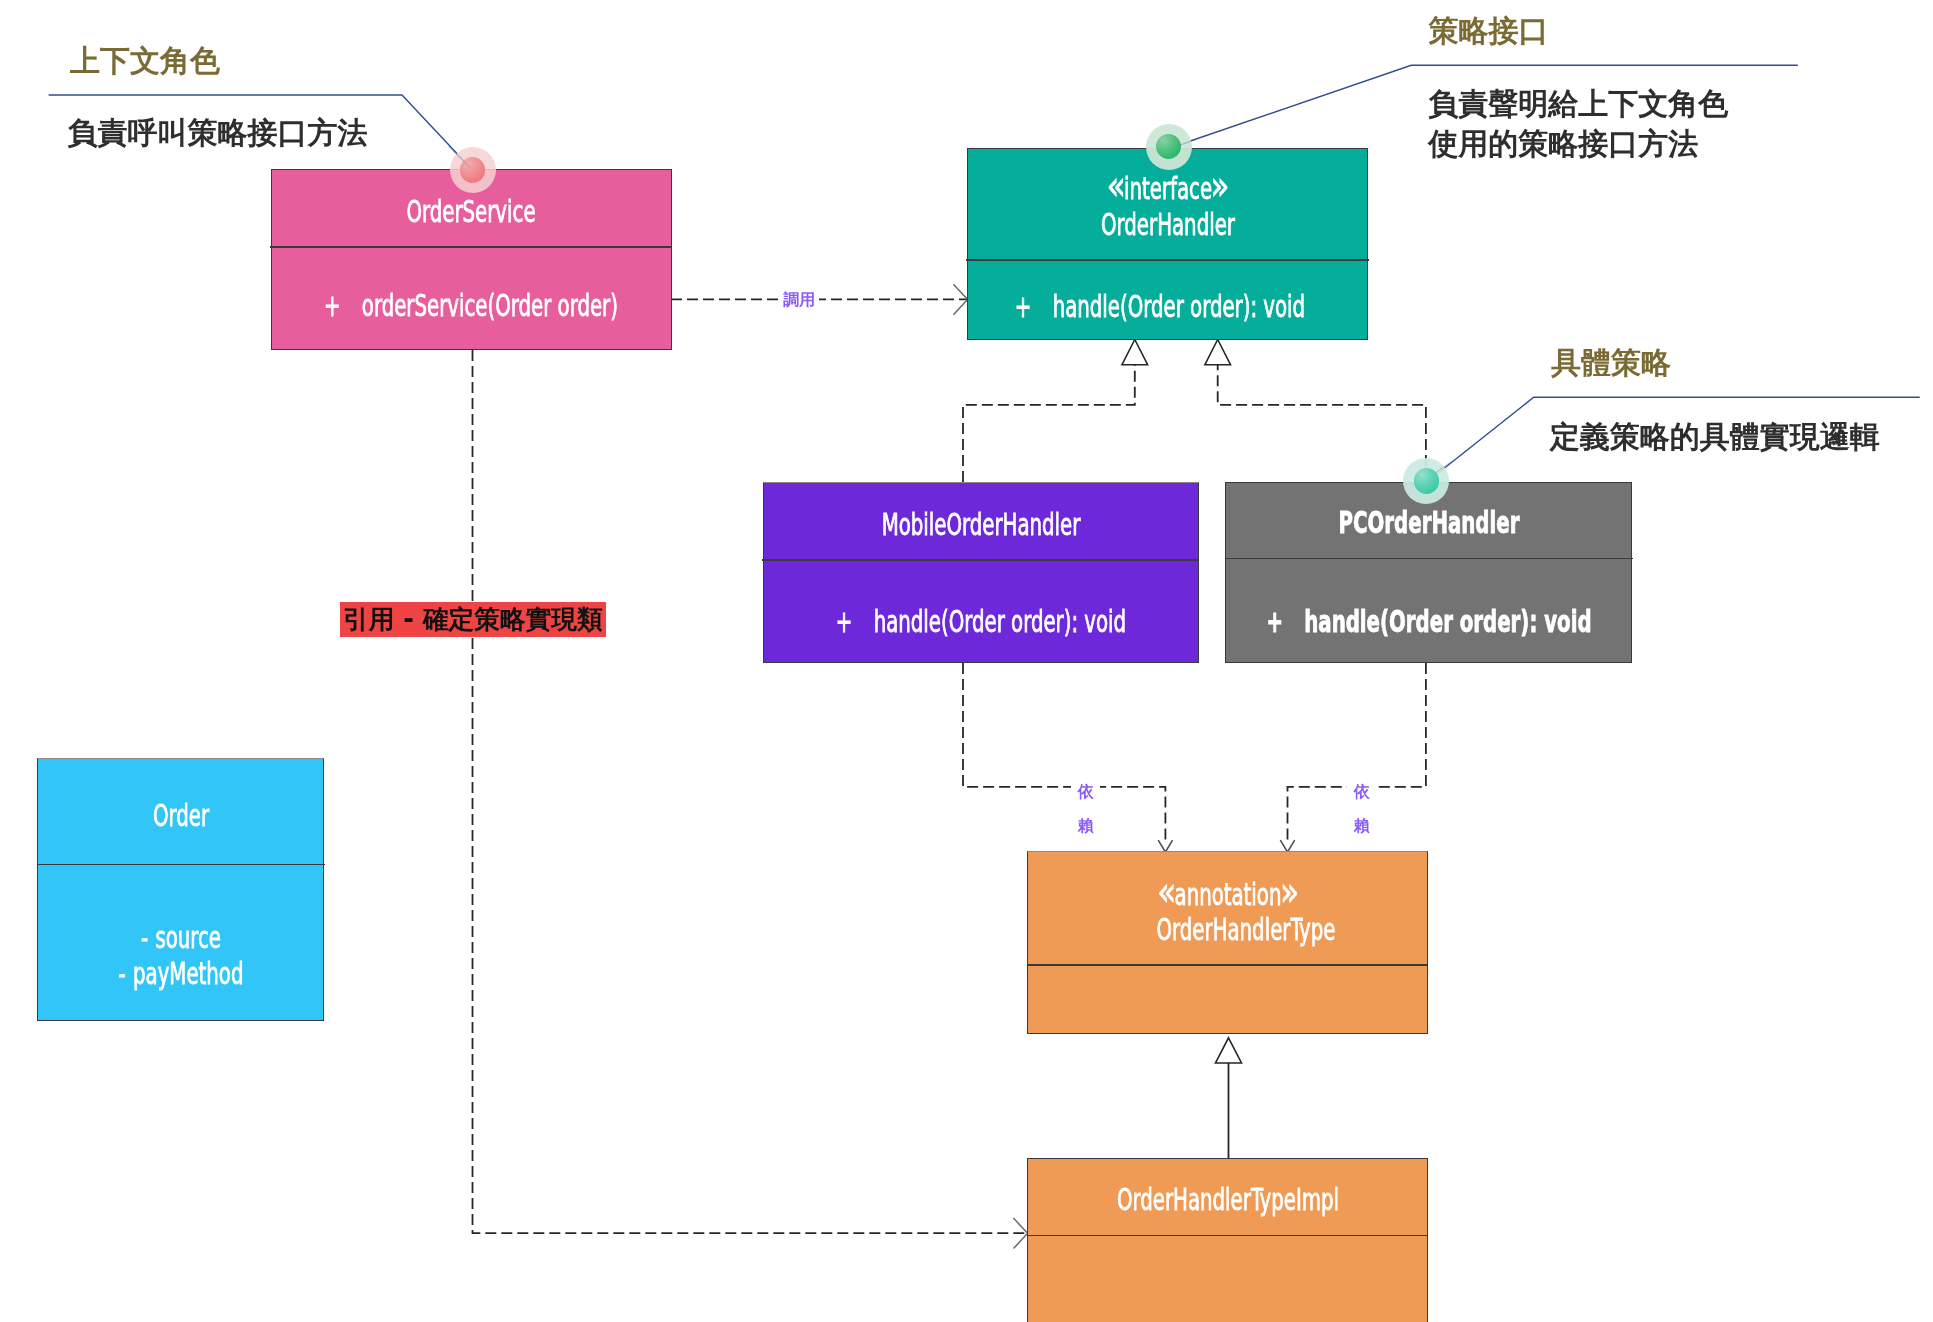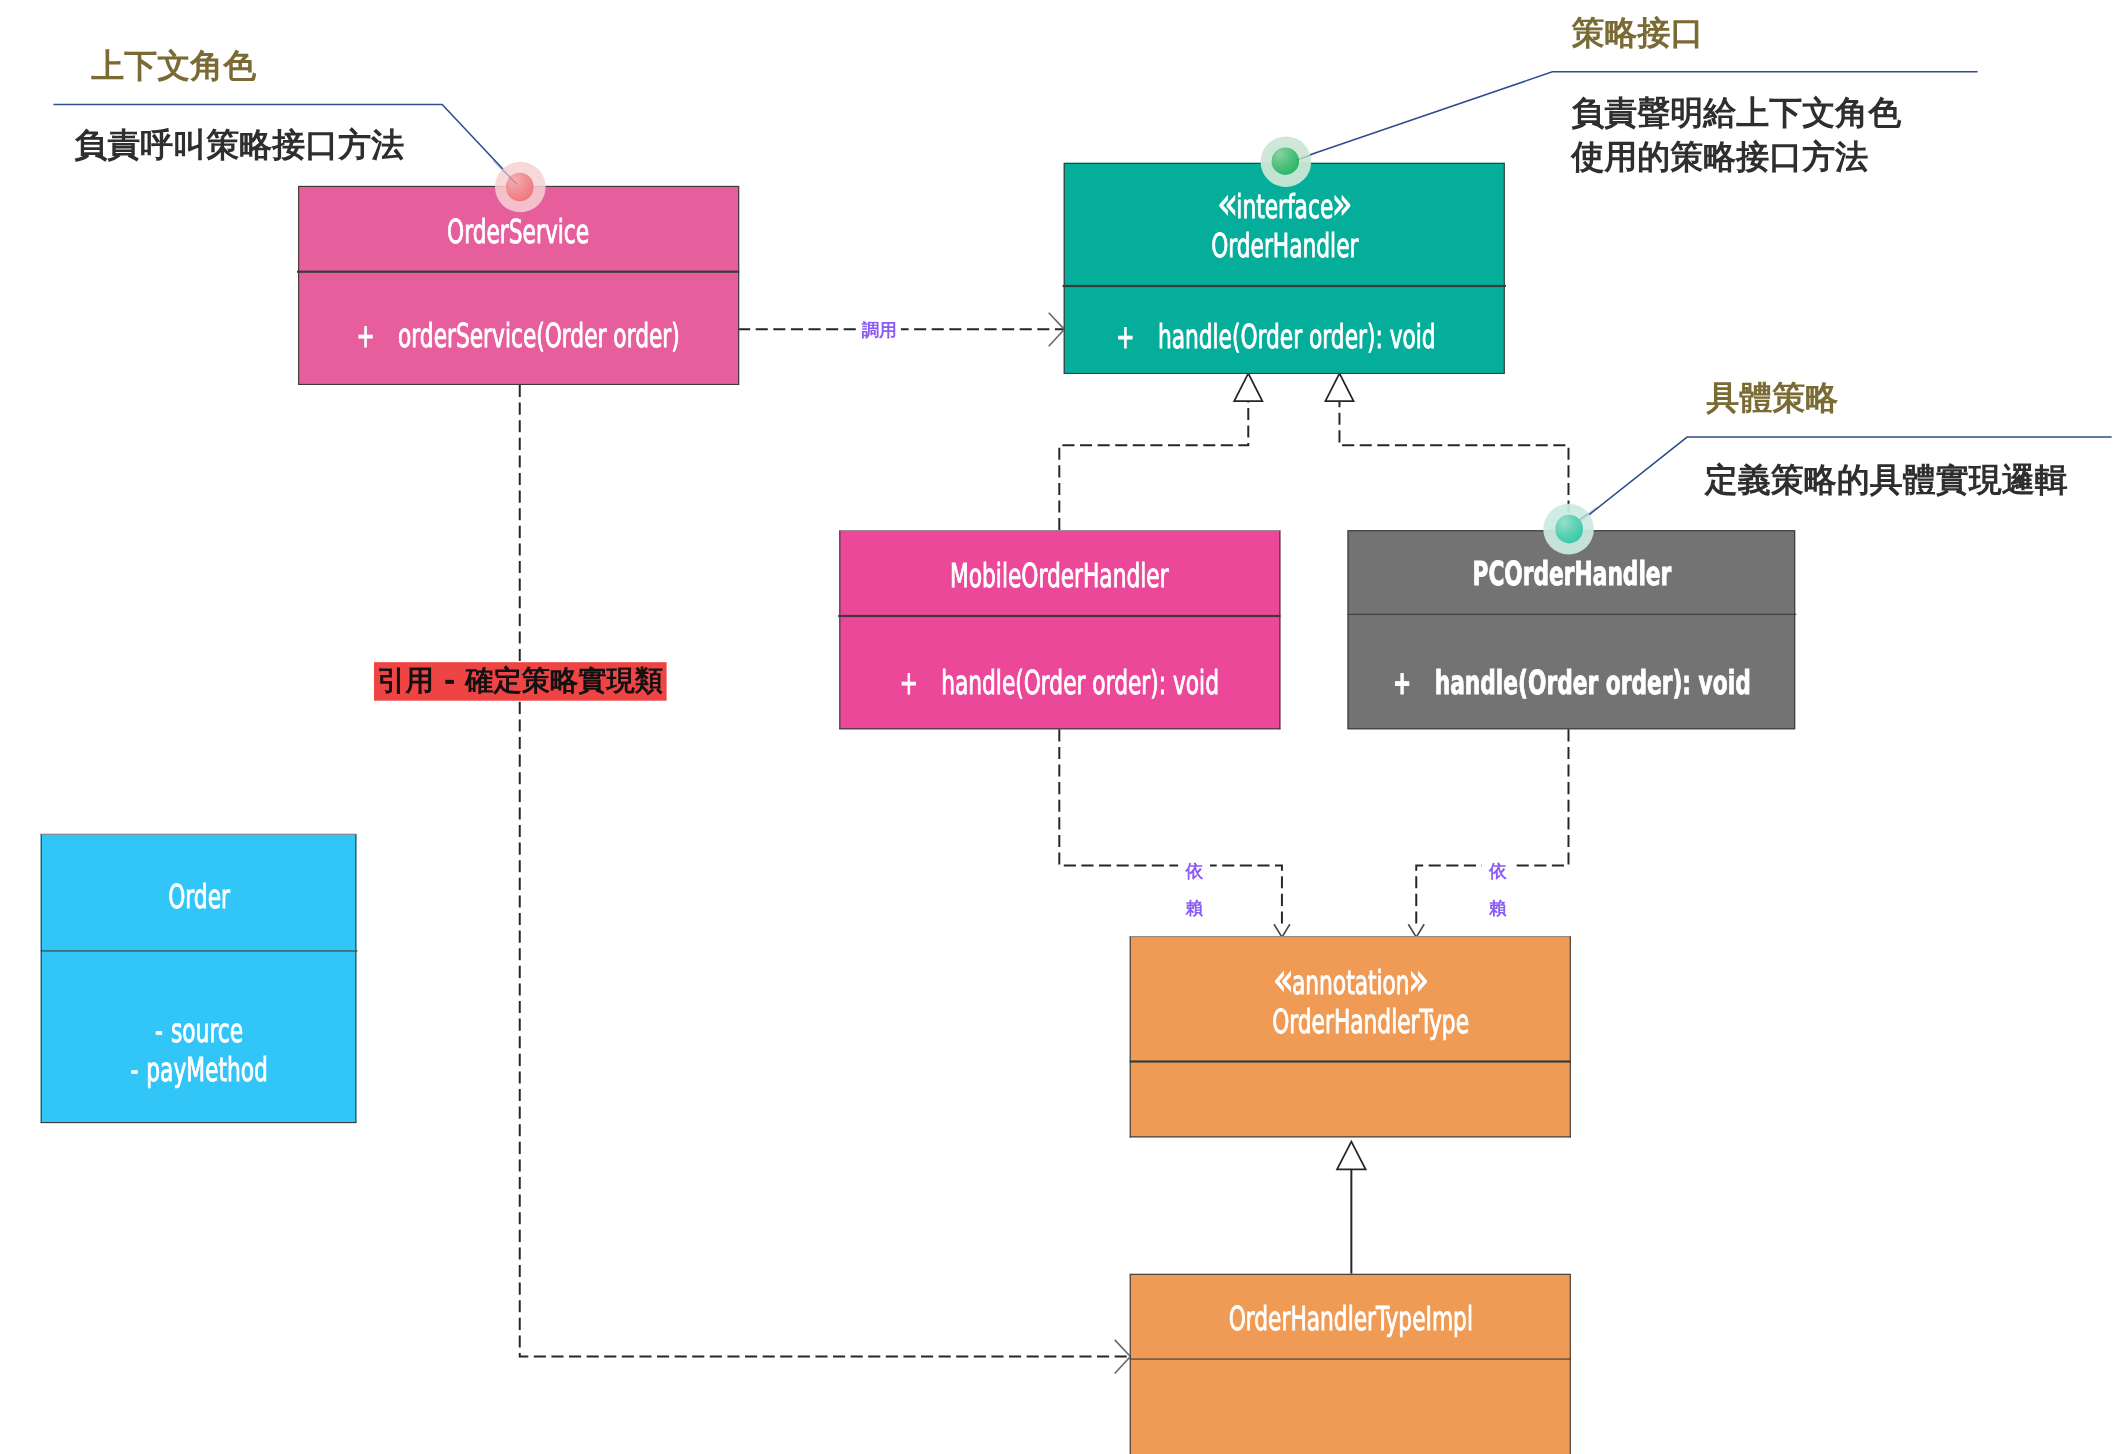--- a/index.html
+++ b/index.html
@@ -94,21 +94,21 @@
         <span class="cond stereo"><span class="guil">«</span><span class="stxt">interface</span><span class="guil">»</span></span>
       </div>
     <div class="tline" style="top:56.0px;">
         <span class="cond">OrderHandler</span>
       </div>
     <div class="tline" style="top:138.4px;right:15px;">
         <span class="cond"><span class="vis">+</span><span class="gap-m"></span><span class="sig">handle(Order order): void</span></span>
       </div>
   </div>
 
-  <div class="uml-class greytop" style="left:762.9px;top:482px;width:401px;height:181px;background:#ec4899;">
+  <div class="uml-class greytop" style="left:762.9px;top:482px;width:436px;height:181px;background:#6d28d9;">
     <div class="uml-div" style="top:76.3px;"></div>
     <div class="tline" style="top:21.7px;">
         <span class="cond">MobileOrderHandler</span>
       </div>
     <div class="tline" style="top:118.8px;">
         <span class="cond"><span class="vis">+</span><span class="gap-m"></span><span class="sig">handle(Order order): void</span></span>
       </div>
   </div>
 
   <div class="uml-class" style="left:1225.2px;top:481.5px;width:407px;height:181.9px;background:#737373;font-weight:bold;">
@@ -164,21 +164,21 @@
               background:radial-gradient(circle at 32% 26%, #95E0CC 0%, #63D3B6 38%, #3ECBA8 72%, #2BC59F 100%);"></div>
 
   <svg class="edges" viewBox="0 0 1933 1322">
     <g fill="none" stroke="#2F4E8F" stroke-width="1.0" opacity="0.33">
       <path d="M448,146 L470,167.5"></path>
       <path d="M1196,139.5 L1179,145.5"></path>
       <path d="M1452,461 L1436,472.5"></path>
     </g>
   </svg>
 
-  <div class="callout-title" style="left:83px;top:46px;">上下文角色</div>
+  <div class="callout-title" style="left:70px;top:46px;">上下文角色</div>
   <div class="callout-body" style="left:67.5px;top:112.6px;">負責呼叫策略接口方法</div>
 
   <div class="callout-title" style="left:1428.6px;top:16px;">策略接口</div>
   <div class="callout-body" style="left:1428.3px;top:84.3px;">負責聲明給上下文角色
 使用的策略接口方法</div>
 
   <div class="callout-title" style="left:1551.1px;top:348.3px;">具體策略</div>
   <div class="callout-body" style="left:1549.7px;top:417px;">定義策略的具體實現邏輯</div>
 
   <div class="edge-label" style="left:783.3px;top:291.5px;padding:3px 4px;margin:-3px -4px;">調用</div>

